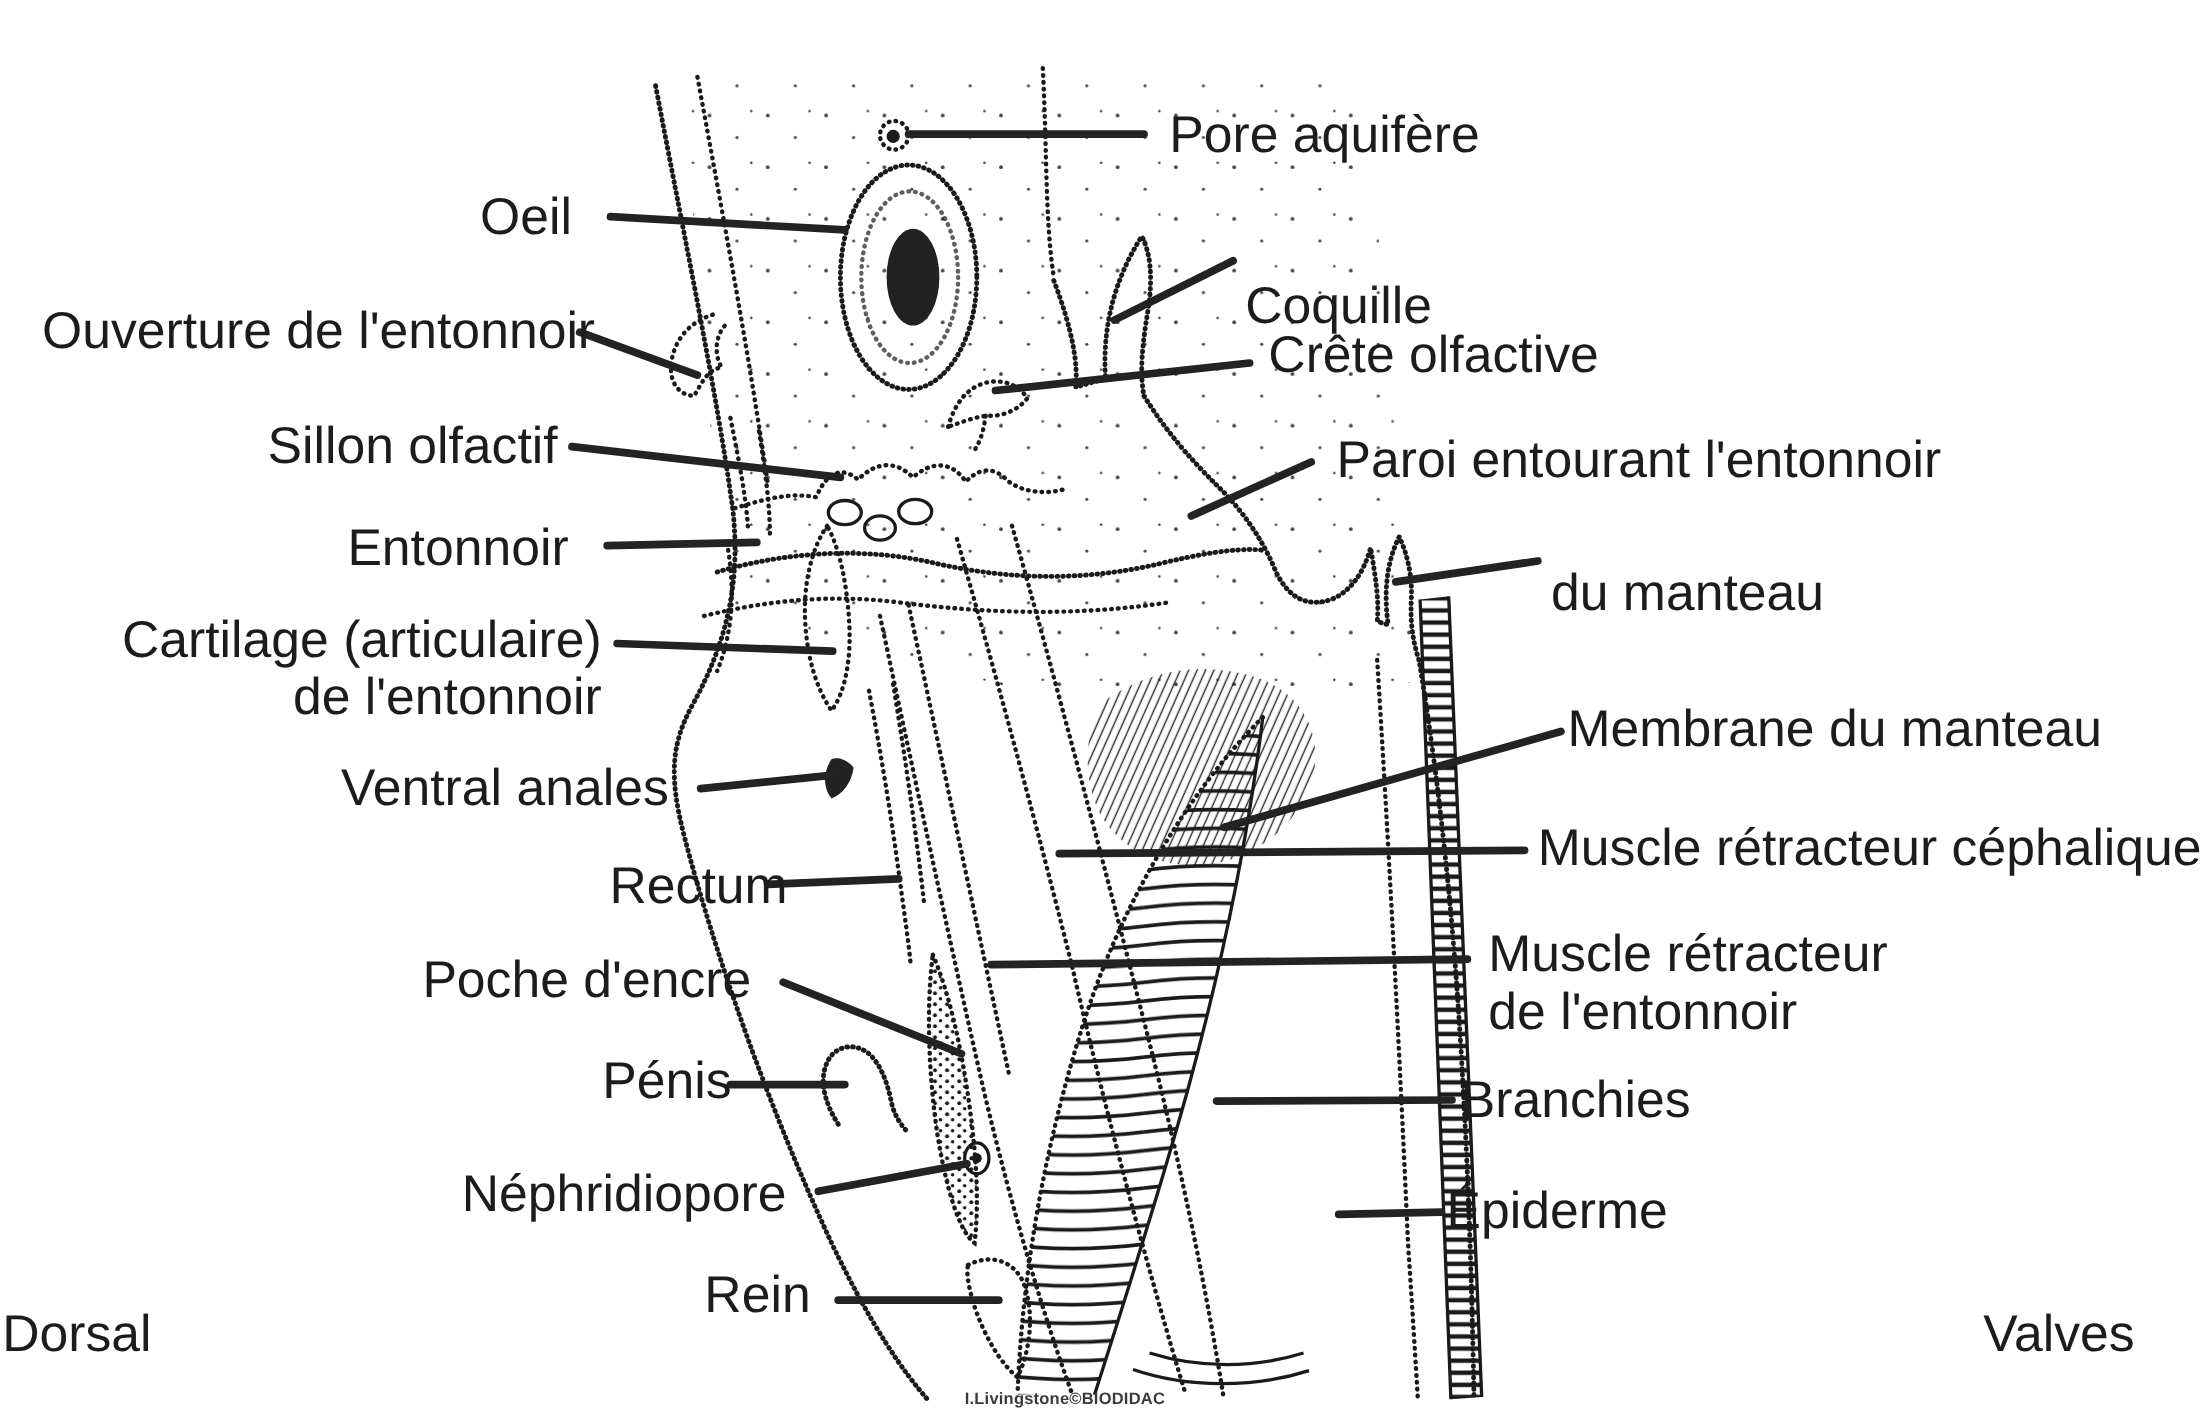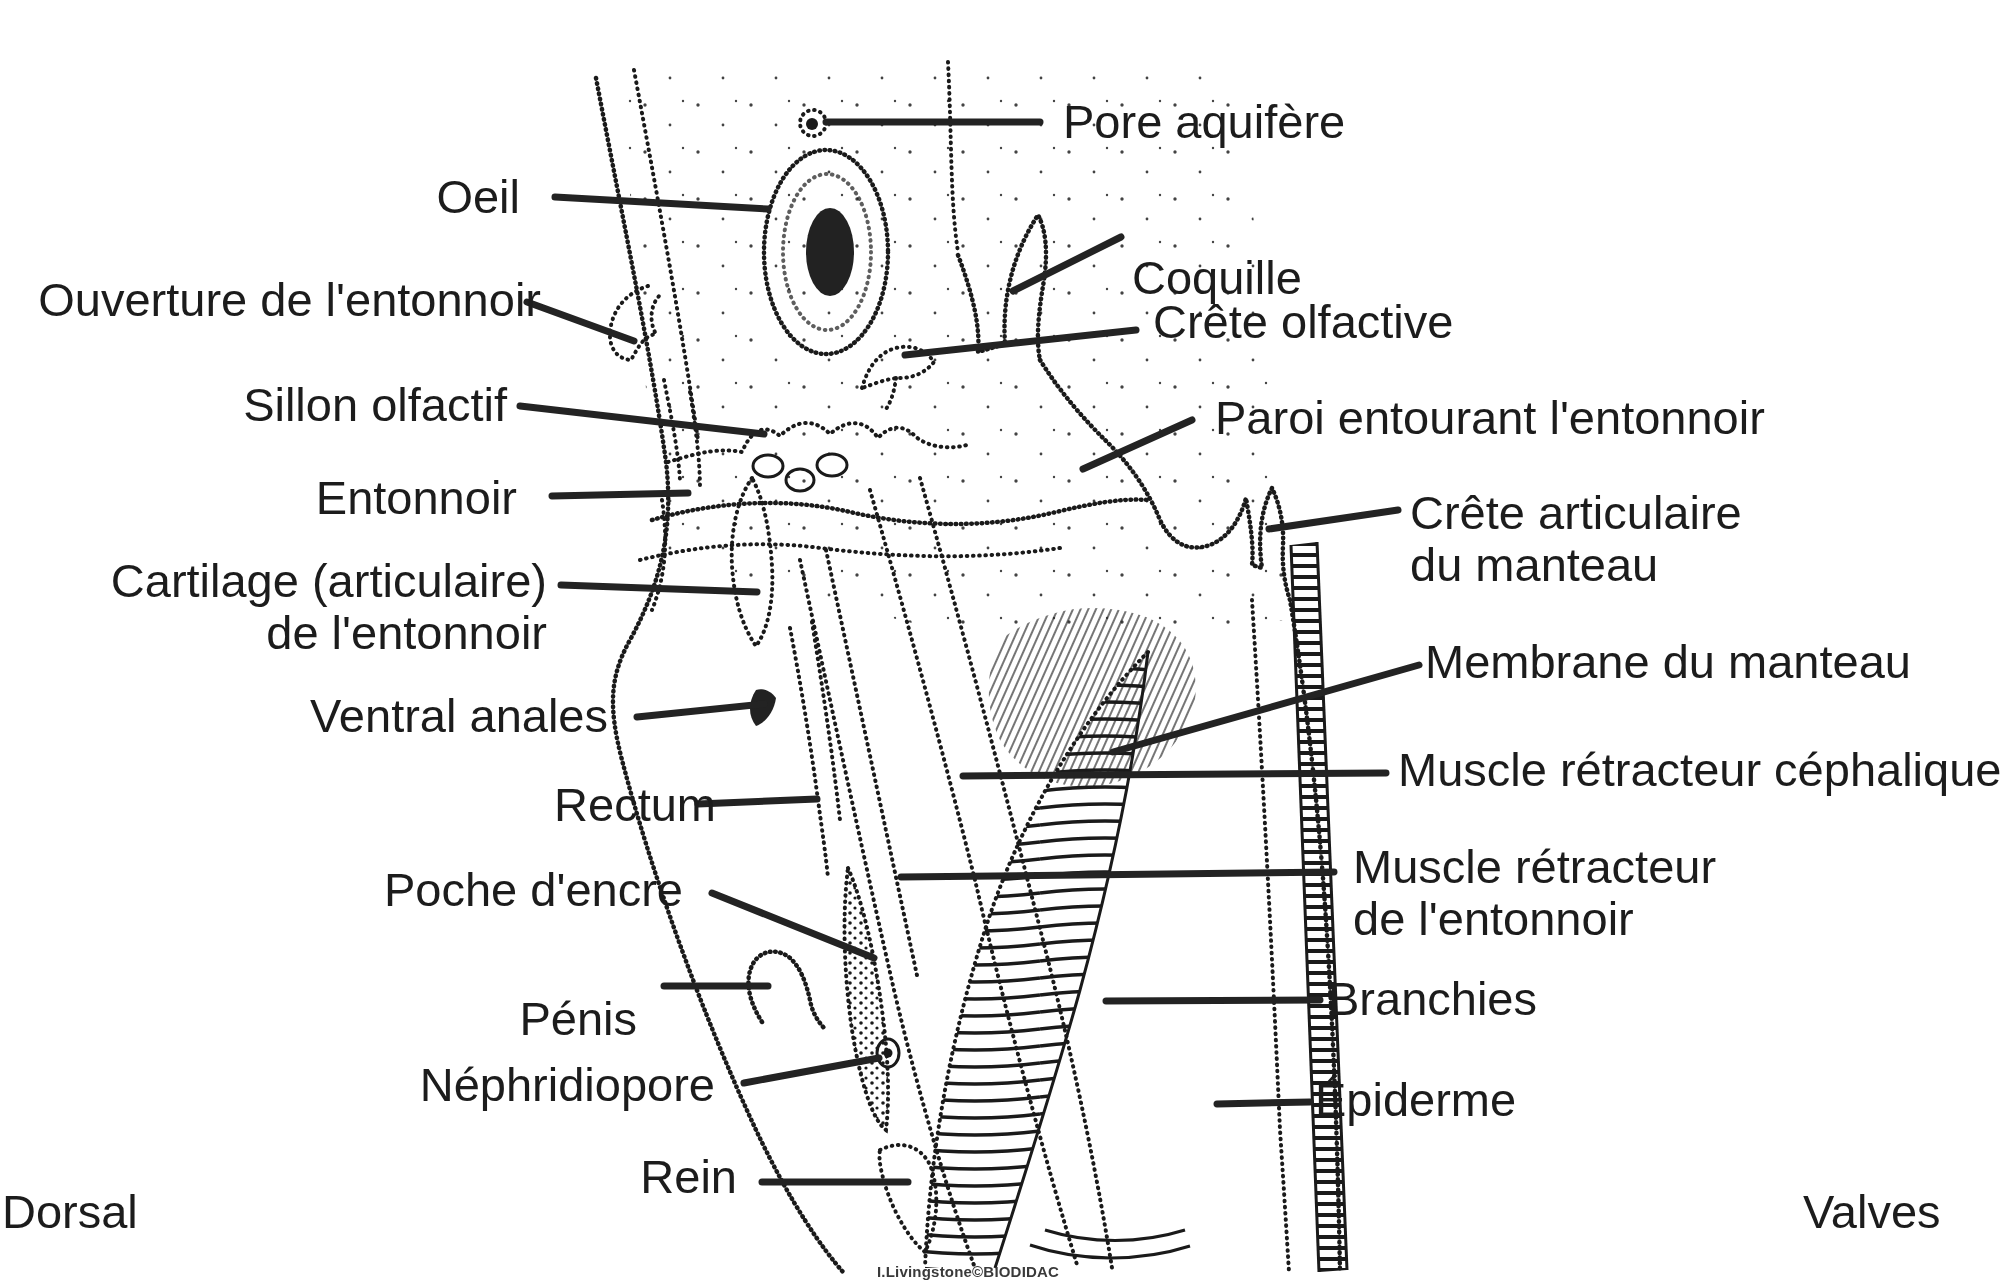--- a/index.html
+++ b/index.html
@@ -154,21 +154,20 @@
     <line class="leader" x1="1217" y1="1104" x2="1310" y2="1102"></line>
     <line class="leader" x1="762" y1="1182" x2="908" y2="1182"></line>
   </g>
 </svg>
 
 <div class="lbl mid" style="left:1063px;top:122px;">Pore aquifère</div>
 <div class="lbl mid" style="left:1132px;top:230px;margin-top:48px;">Coquille</div>
 <div class="lbl mid" style="left:1153px;top:322px;">Crête olfactive</div>
 <div class="lbl mid" style="left:1215px;top:418px;">Paroi entourant l'entonnoir</div>
 <div class="lbl mid" style="left:1410px;top:539px;">
-  <div>Crête articulaire</div>
   <div>du manteau</div>
 </div>
 <div class="lbl mid" style="left:1425px;top:662px;">Membrane du manteau</div>
 <div class="lbl mid" style="left:1398px;top:770px;">Muscle rétracteur céphalique</div>
 <div class="lbl mid" style="left:1353px;top:893px;">
   <div>Muscle rétracteur</div>
   <div>de l'entonnoir</div>
 </div>
 <div class="lbl mid" style="left:1328px;top:999px;">Branchies</div>
 <div class="lbl mid" style="left:1315px;top:1100px;">Épiderme</div>
@@ -178,18 +177,18 @@
 <div class="lbl mid ra" style="right:1459px;top:300px;margin-left:47px;">Ouverture de l'entonnoir</div>
 <div class="lbl mid ra" style="right:1493px;top:405px;">Sillon olfactif</div>
 <div class="lbl mid ra" style="right:1483px;top:498px;">Entonnoir</div>
 <div class="lbl mid ra" style="right:1453px;top:607px;">
   <div>Cartilage (articulaire)</div>
   <div>de l'entonnoir</div>
 </div>
 <div class="lbl mid ra" style="right:1392px;top:716px;">Ventral anales</div>
 <div class="lbl mid ra" style="right:1284px;top:805px;">Rectum</div>
 <div class="lbl mid ra" style="right:1317px;top:890px;">Poche d'encre</div>
-<div class="lbl mid ra" style="right:1363px;top:982px;margin-top:37px;">Pénis</div>
+<div class="lbl mid ra" style="right:1335px;top:982px;">Pénis</div>
 <div class="lbl mid ra" style="right:1285px;top:1085px;">Néphridiopore</div>
 <div class="lbl mid ra" style="right:1263px;top:1177px;">Rein</div>
 <div class="lbl mid" style="left:2px;top:1212px;">Dorsal</div>
 
 <div class="credit" style="left:877px;top:1263px;">I.Livingstone©BIODIDAC</div>
 
 </body></html>

